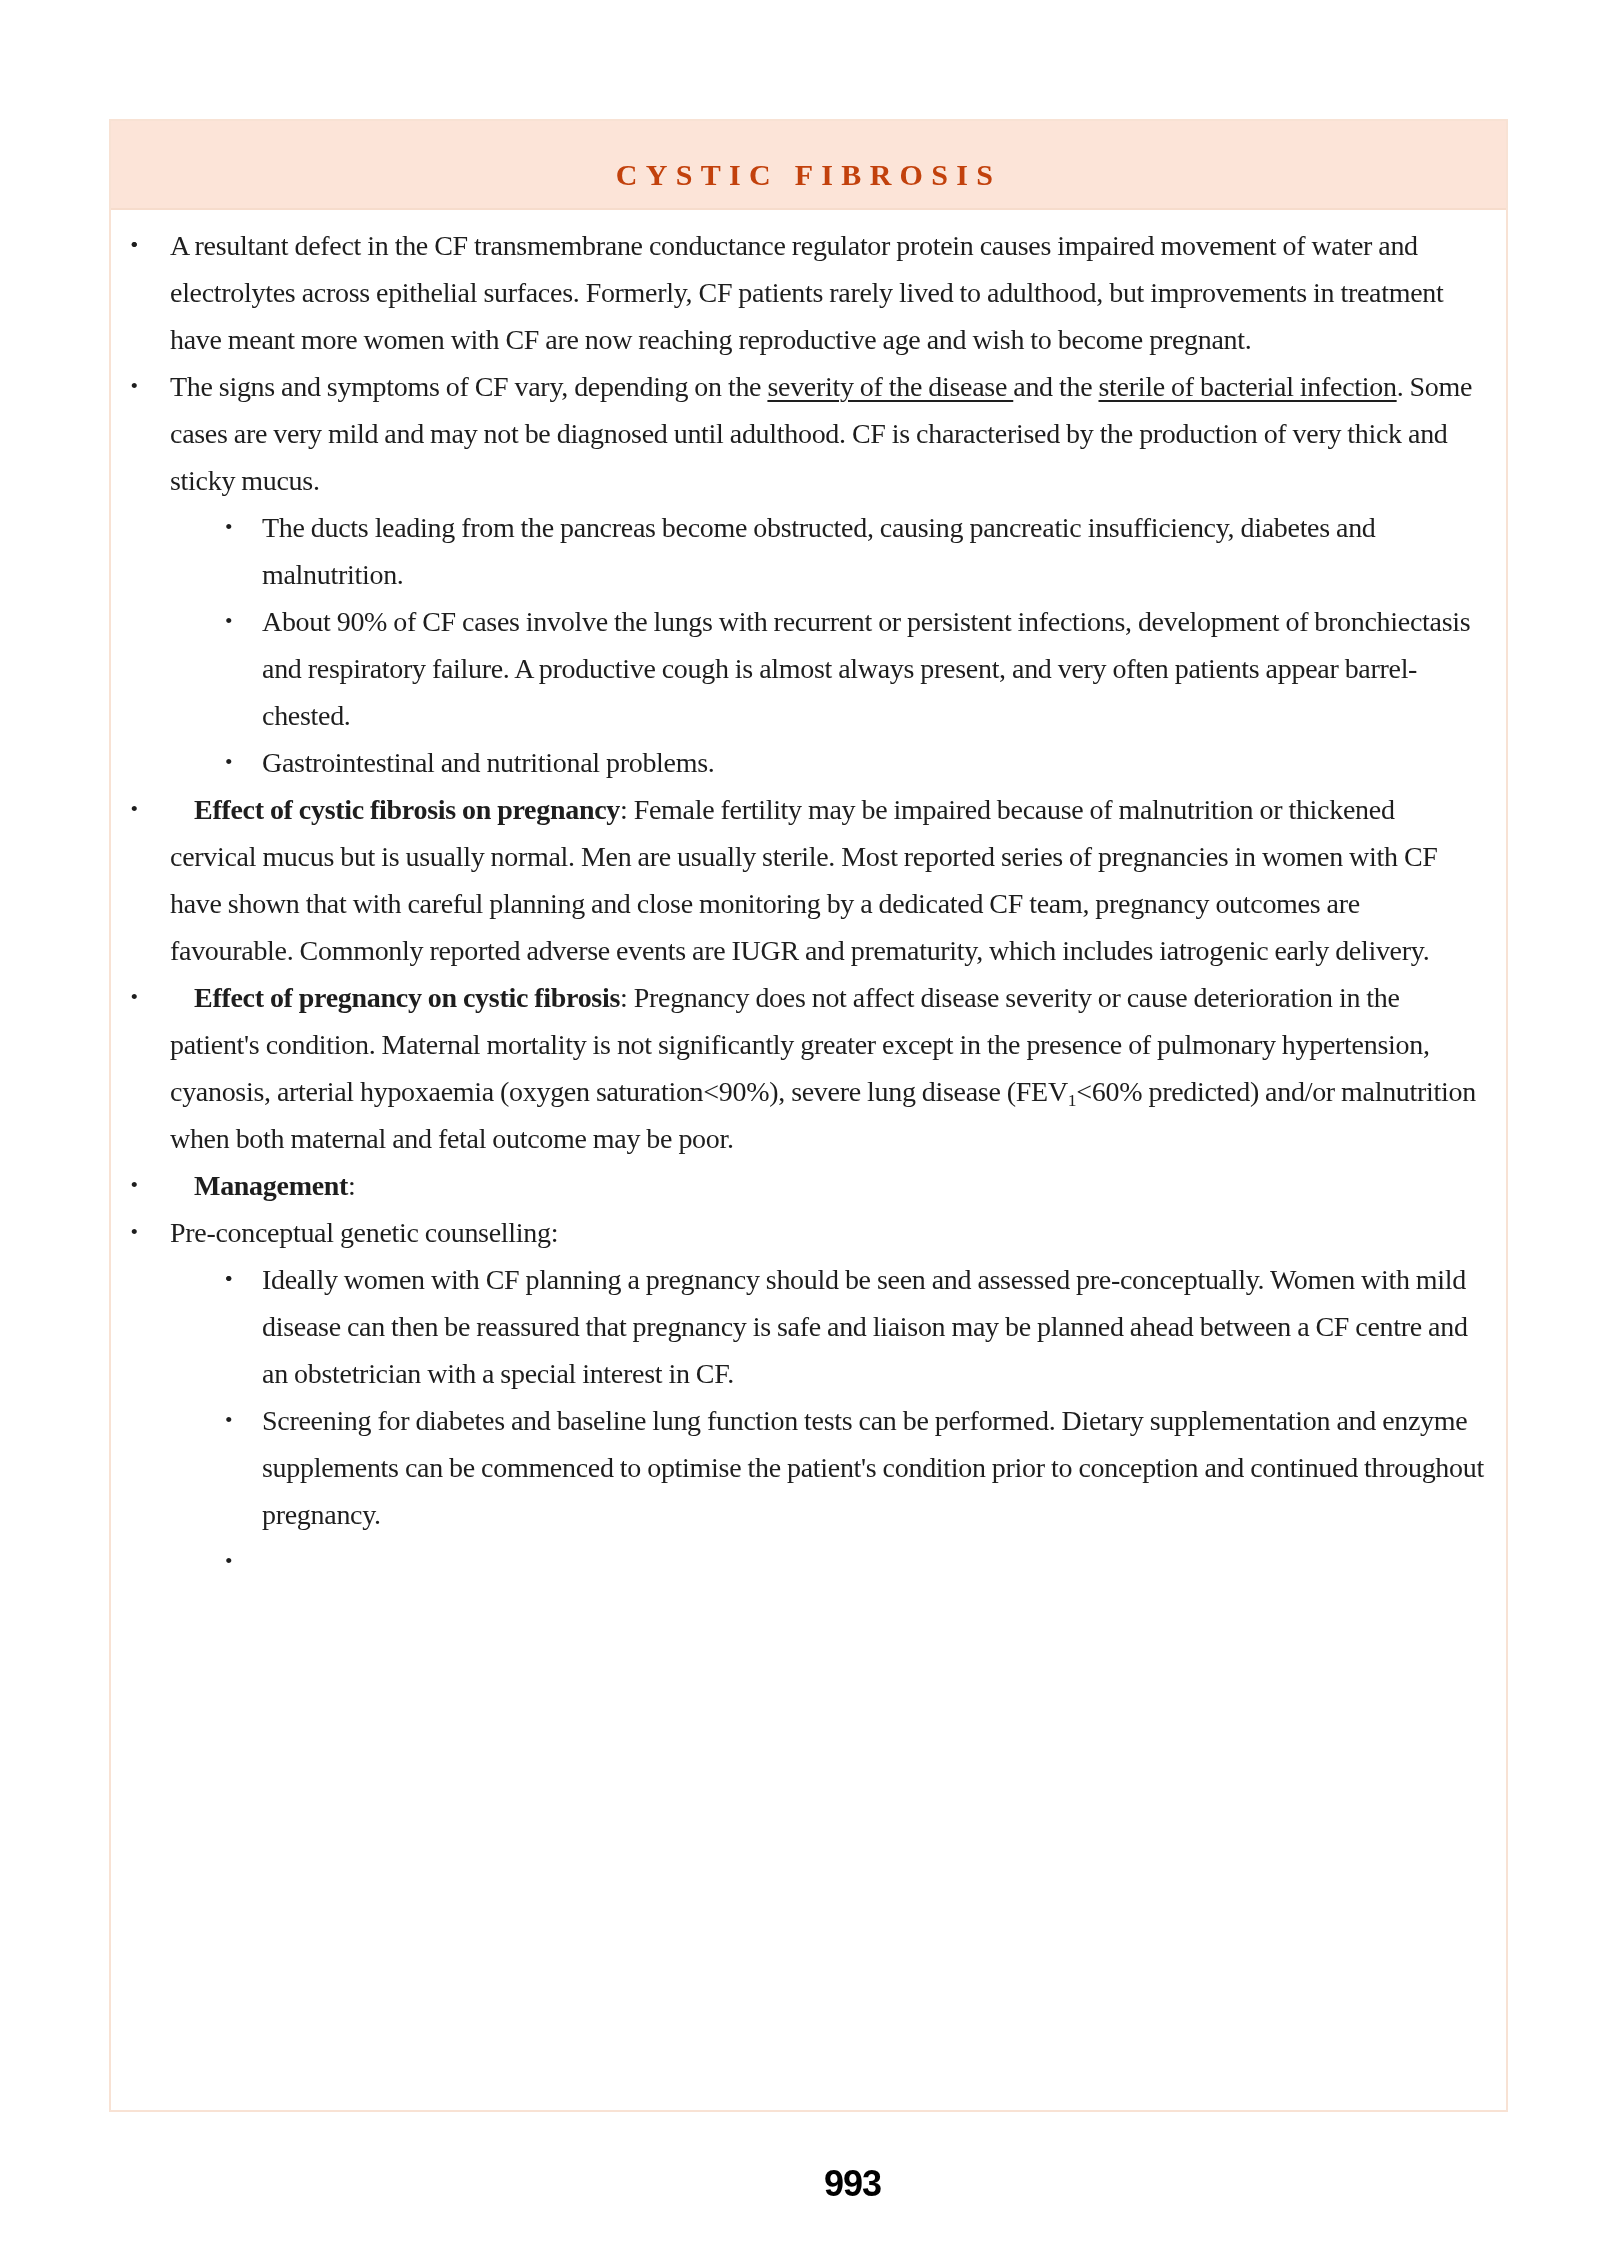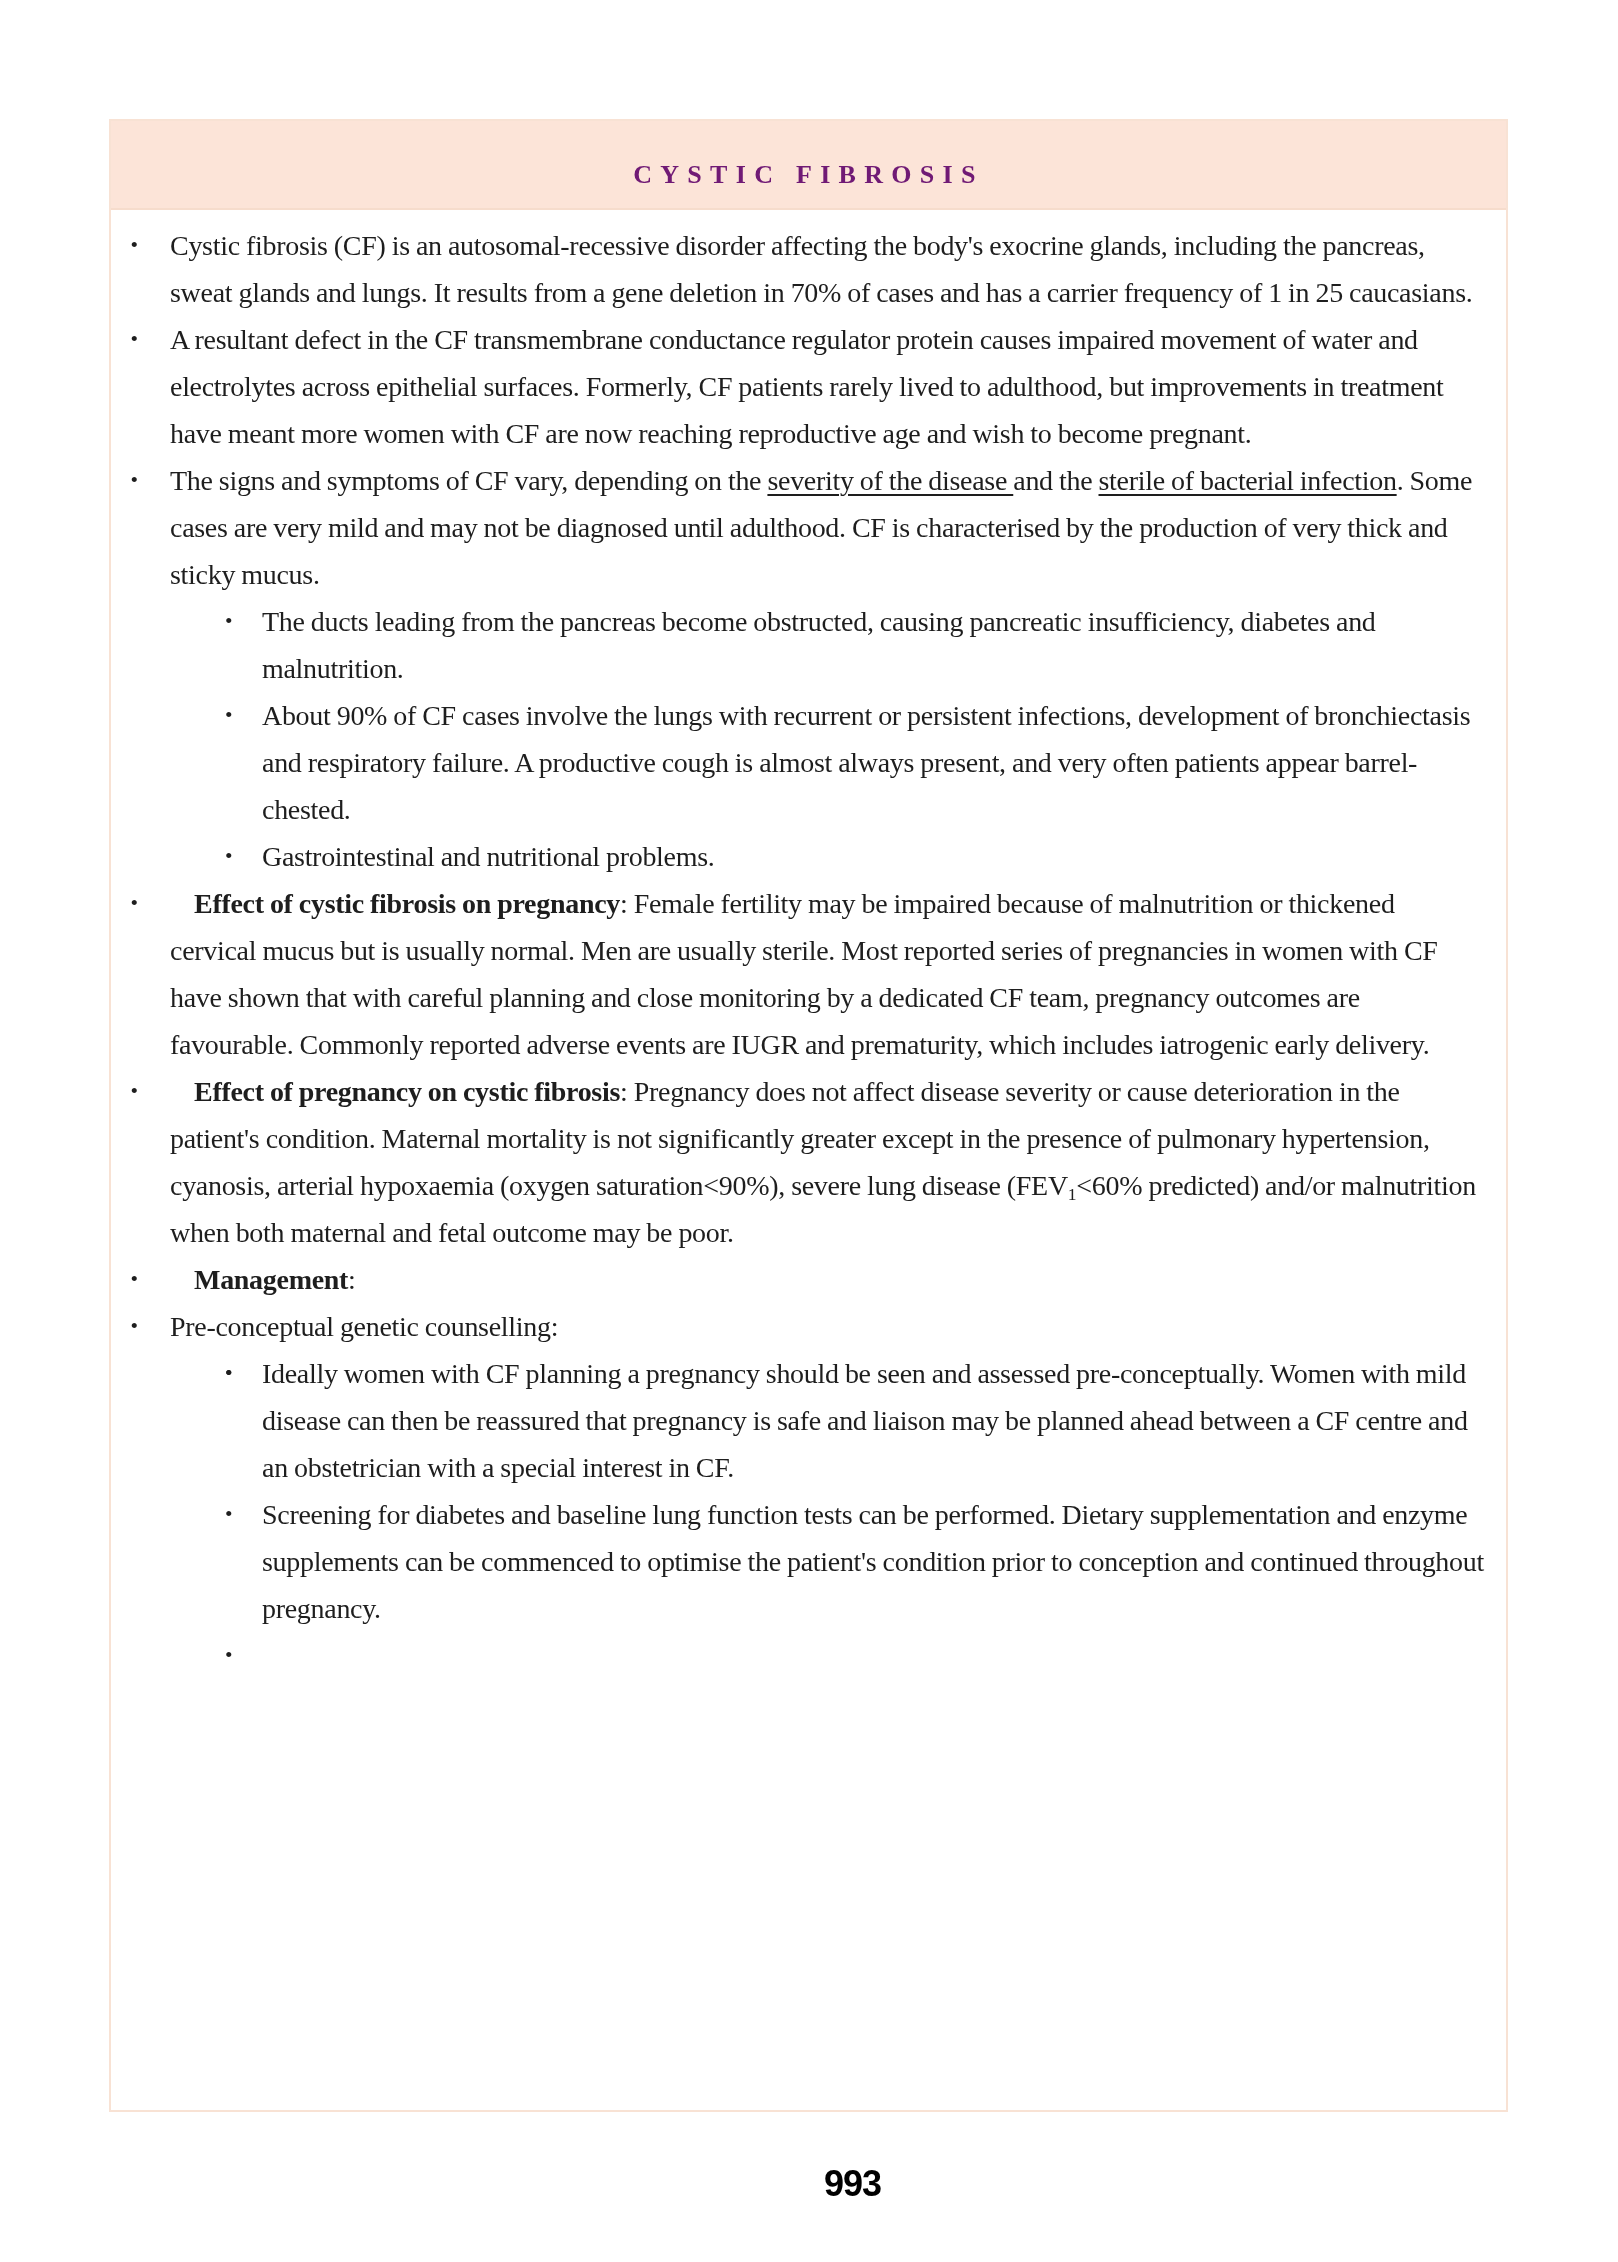--- a/index.html
+++ b/index.html
@@ -15,23 +15,23 @@
   }
   .box-header {
     height: 87px;
     background: #fce4d8;
     border-bottom: 2px solid #f6dccc;
     display: flex; align-items: center; justify-content: center;
   }
   .box-title {
     font-family: "Liberation Serif", "DejaVu Serif", serif;
     font-weight: bold;
-    font-size: 26px;
+    font-size: 30px;
     letter-spacing: 8.3px;
-    color: #701a75;
+    color: #c2410c;
     margin-top: 21px;
   }
   .content {
     font-family: "Liberation Serif", "DejaVu Serif", serif;
     font-size: 28px;
     line-height: 47px;
     color: #1e1e1e;
     letter-spacing: -0.3px;
     word-spacing: -0.5px;
     padding: 11.7px 19.5px 0 0;
@@ -69,21 +69,20 @@
 <body>
 
 <div class="box">
   <div class="box-header">
     <span class="box-title">CYSTIC FIBROSIS</span>
   </div>
   <div class="content">
     <ul class="l1">
       <li>
         <span class="bullet">•</span>
-        <span>Cystic fibrosis (CF) is an autosomal-recessive disorder affecting the body's exocrine glands, including the pancreas, sweat glands and lungs. It results from a gene deletion in 70% of cases and has a carrier frequency of 1 in 25 caucasians.</span>
       </li>
       <li>
         <span class="bullet">•</span>
         <span>A resultant defect in the CF transmembrane conductance regulator protein causes impaired movement of water and electrolytes across epithelial surfaces. Formerly, CF patients rarely lived to adulthood, but improvements in treatment have meant more women with CF are now reaching reproductive age and wish to become pregnant.</span>
       </li>
       <li>
         <span class="bullet">•</span>
         <span>The signs and symptoms of CF vary, depending on the </span><span class="u">severity of the disease </span><span>and the </span><span class="u">sterile of bacterial infection</span><span>. Some cases are very mild and may not be diagnosed until adulthood. CF is characterised by the production of very thick and sticky mucus.</span>
         <ul class="l2">
           <li>

